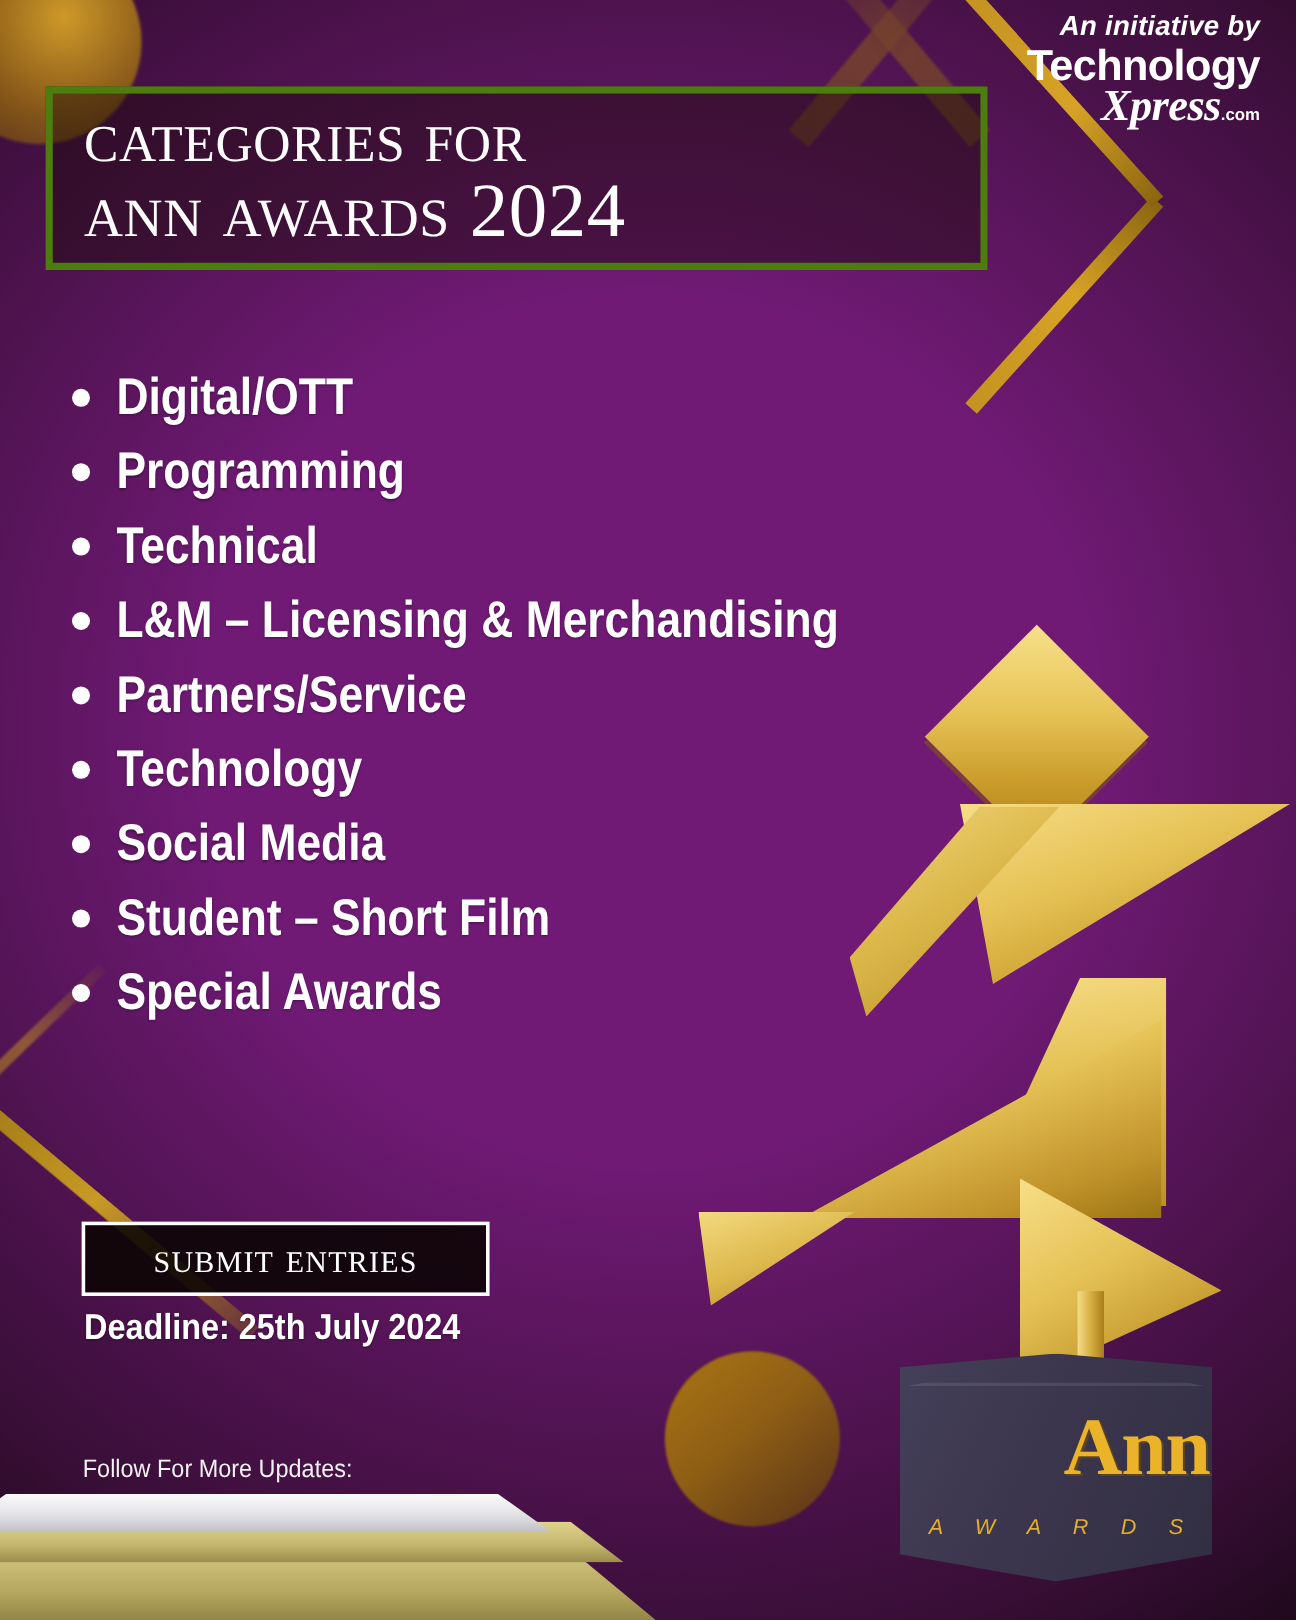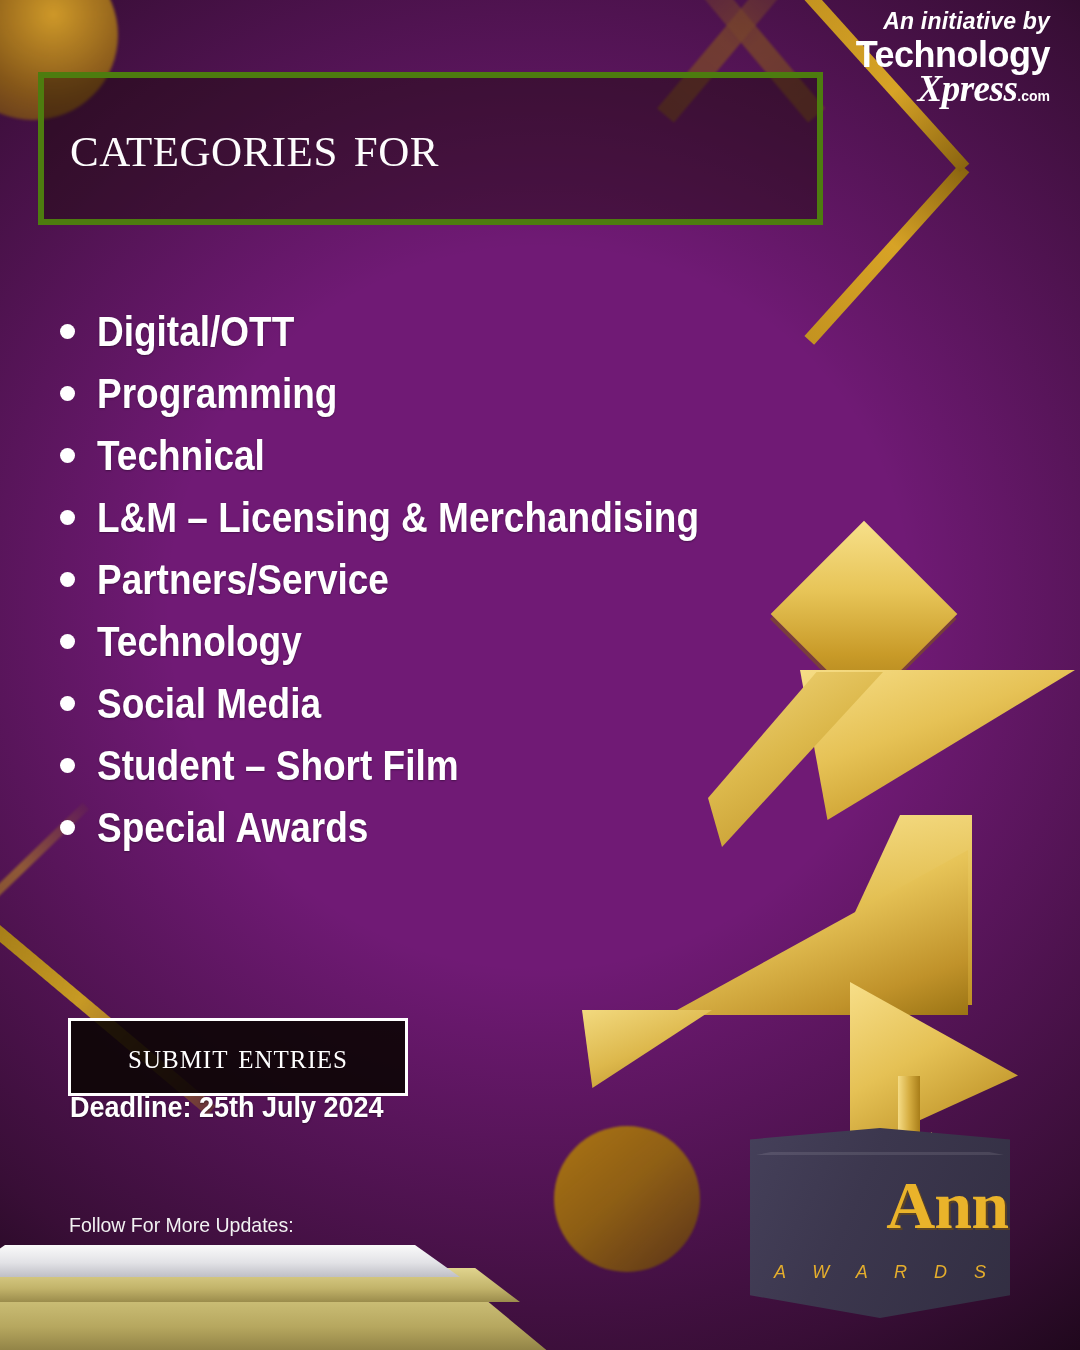--- a/index.html
+++ b/index.html
@@ -182,21 +182,21 @@
     line-height:1;
     transform:scaleX(.86);
     transform-origin:left center;
     white-space:nowrap;
     text-shadow:0 1px 2px rgba(0,0,0,.35);
   }
 
   
   .submit-btn{
     position:absolute; left:68px; top:1018px;
-    width:340px; height:78px;
+    width:340px; height:62px;
     border:3px solid #ffffff;
     background:rgba(10,4,2,.88);
     display:flex; align-items:center; justify-content:center;
   }
   .submit-btn span{
     font-family:"Liberation Serif", serif;
     color:#fff;
     font-size:35px;
     font-variant:small-caps;
     text-transform:lowercase;
@@ -388,20 +388,21 @@
   <div class="logo">
     <div class="init">An initiative by</div>
     <div class="anim">Technology</div>
     <div class="xrow">
       <span class="xpress">Xpress</span><span class="dotcom">.com</span>
     </div>
   </div>
 
   <div class="title-box">
     <div class="ln ln1">Categories for</div>
+    <div class="ln ln2">ANN Awards 2024</div>
   </div>
 
   <div class="cats">
     <div class="cat">
       <span class="dot"></span>
       <span class="lbl">Digital/OTT</span>
     </div>
     <div class="cat">
       <span class="dot"></span>
       <span class="lbl">Programming</span>

